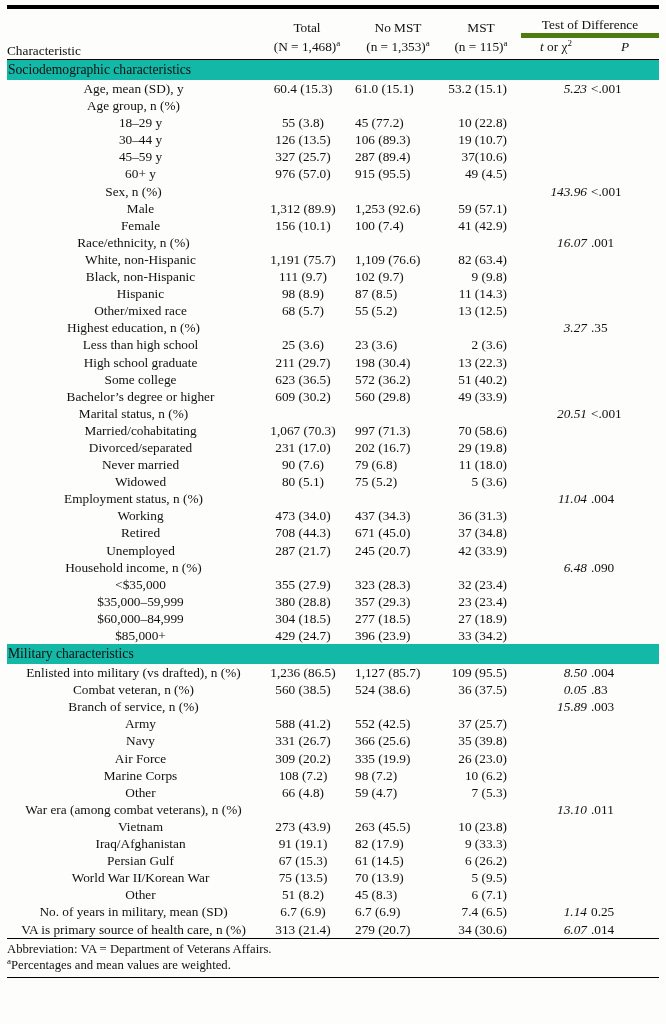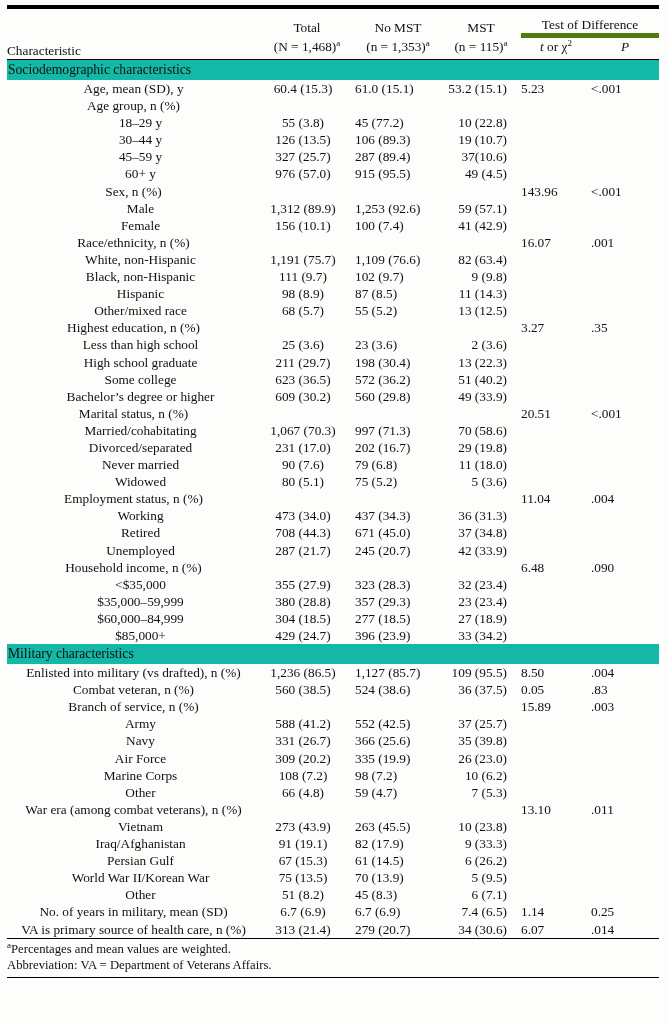--- a/index.html
+++ b/index.html
@@ -54,21 +54,21 @@
     background: #14b8a6;
     font-size: 13.6px;
     line-height: 20px;
     padding-left: 1px;
   }
   td.c-label { text-align: center; padding-left: 1px; }
   td.c-label.ind { padding-left: 15px; }
   td.c-total { text-align: center; padding-right: 8px; }
   td.c-nomst { text-align: left; padding-right: 6px; }
   td.c-mst  { text-align: right; padding-right: 14px; }
-  td.c-stat { padding-right: 4px; }
+  td.c-stat { text-align: right; padding-right: 4px; font-style: italic; }
   td.c-p    { text-align: left; padding-right: 10px; }
   sup { font-size: 9px; line-height: 0; vertical-align: super; }
   .ital { font-style: italic; }
   .footnotes {
     width: 652px;
     border-top: 1.2px solid #000;
     border-bottom: 1.2px solid #000;
     padding: 2px 0 3px 0;
     font-size: 12.7px;
     line-height: 16.5px;
@@ -503,17 +503,17 @@
           <td class="c-total">313 (21.4)</td>
           <td class="c-nomst">279 (20.7)</td>
           <td class="c-mst">34 (30.6)</td>
           <td class="c-stat">6.07</td>
           <td class="c-p">.014</td>
         </tr>
       </tbody>
   </table>
 
   <div class="footnotes">
+    <div>Abbreviation: VA = Department of Veterans Affairs.</div>
     <div><sup>a</sup><span>Percentages and mean values are weighted.</span></div>
-    <div>Abbreviation: VA = Department of Veterans Affairs.</div>
   </div>
 
 </div>
 
 </body></html>

